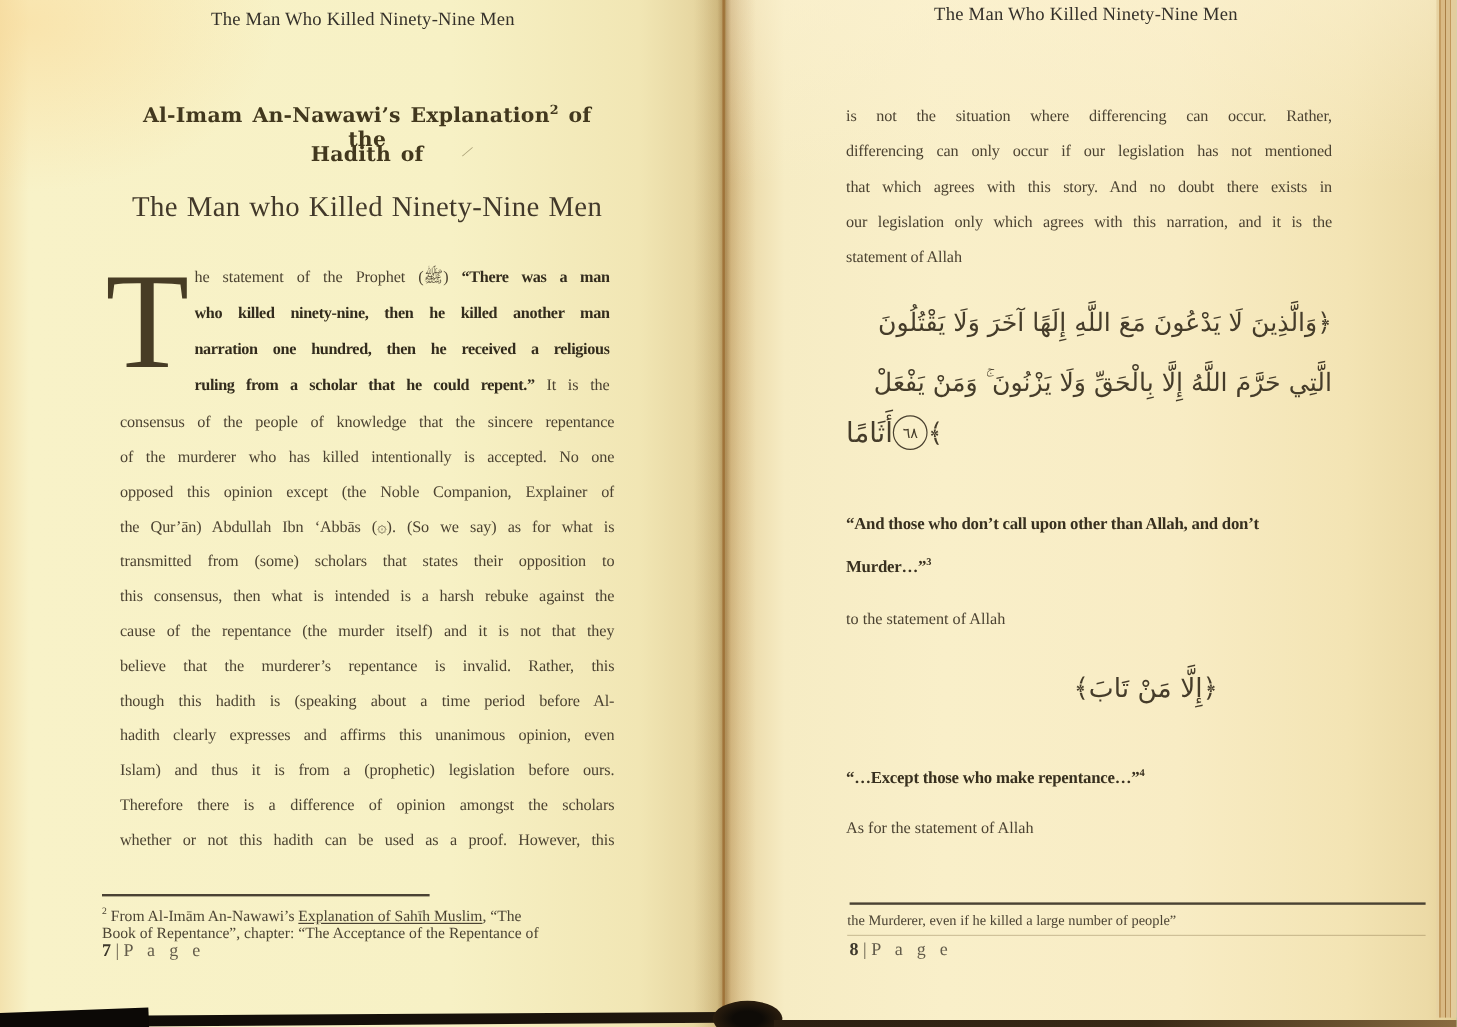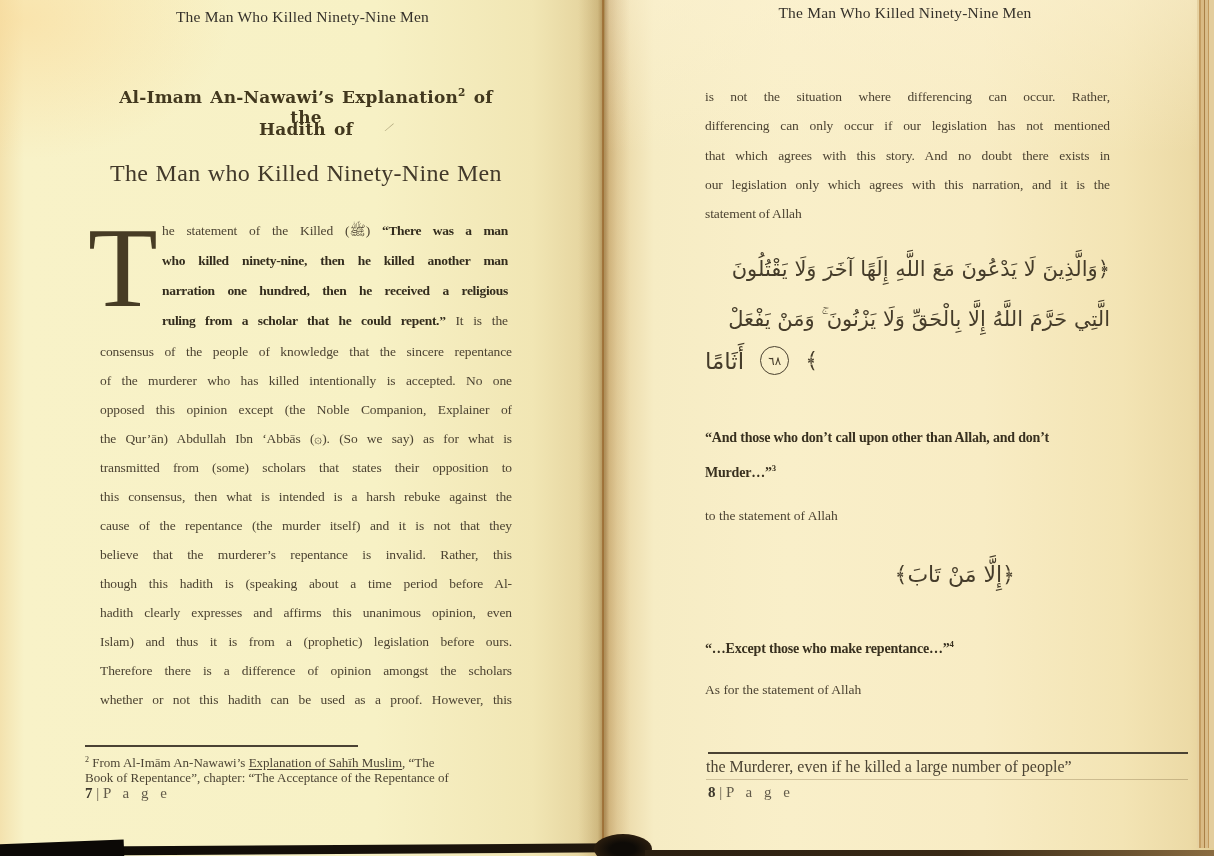--- a/index.html
+++ b/index.html
@@ -40,21 +40,21 @@
   .dropcap{position:absolute;font-size:114px;line-height:84px;color:#473c25;}
   .boldtxt{font-weight:bold;color:#332c1d;letter-spacing:-.3px;}
   .fnrule{position:absolute;height:2px;background:#4a4233;}
   .fn{position:absolute;font-size:13px;line-height:18.5px;color:#4c4434;}
   .fn u{text-decoration:underline;text-underline-offset:2px;}
   .pageno{position:absolute;font-size:15px;color:#635c4b;}
   .pageno b{color:#3d382c;}
   .pageno .plabel{letter-spacing:4px;}
   .ar{position:absolute;direction:rtl;font-family:"DejaVu Sans",sans-serif;
       font-size:21px;color:#453c2a;height:46px;line-height:46px;overflow:hidden;text-align:right;}
-  .ar3{position:absolute;display:flex;align-items:center;gap:16px;font-family:"DejaVu Sans",sans-serif;color:#453c2a;}
+  .ar3{position:absolute;display:flex;align-items:center;gap:0;font-family:"DejaVu Sans",sans-serif;color:#453c2a;}
   .vnum{display:flex;align-items:center;justify-content:center;width:27px;height:27px;
         border:1.6px solid #4a4130;border-radius:50%;font-size:12px;}
   .orn{font-size:22px;}
   .btr{position:absolute;font-weight:bold;font-size:14px;color:#38301f;letter-spacing:-.2px;}
   .plain{position:absolute;font-size:13.5px;color:#4c4332;}
   .faint{position:absolute;color:rgba(100,88,50,.55);font-size:14px;transform:rotate(14deg);}
   .ghostline{position:absolute;height:1px;background:rgba(120,100,60,.32);}
   sup{font-size:.62em;vertical-align:super;}
 </style>
 </head>
@@ -78,21 +78,21 @@
     <span>Al-Imam An-Nawawi’s Explanation</span><sup>2</sup><span> of the</span>
   </div>
   <div class="fathead" style="position:absolute;left:100px;top:119px;width:412px;">Hadith of</div>
   <div class="faint" style="left:388px;top:120px;">∕</div>
 
   <div class="title" style="left:100px;top:160px;width:412px;">The Man who Killed Ninety-Nine Men</div>
 
   <div class="dropcap" style="left:88px;top:226px;">T</div>
 
   <div style="position:absolute;left:162px;top:216px;width:346px;">
-    <div class="ln" style="line-height:30px;height:30px;"><span>he statement of the Killed (ﷺ)  </span><span class="boldtxt">“There was a man</span></div>
+    <div class="ln" style="line-height:30px;height:30px;"><span>he statement of the Prophet (ﷺ)  </span><span class="boldtxt">“There was a man</span></div>
     <div class="ln boldtxt" style="line-height:30px;height:30px;">who killed ninety-nine, then he killed another man</div>
     <div class="ln boldtxt" style="line-height:30px;height:30px;">narration one hundred, then he received a religious</div>
     <div class="ln" style="line-height:30px;height:30px;"><span class="boldtxt">ruling from a scholar that he could repent.”</span><span> It is the</span></div>
   </div>
 
   <div style="position:absolute;left:100px;top:337px;width:412px;">
     <div class="ln">consensus of the people of knowledge that the sincere repentance</div>
     <div class="ln">of the murderer who has killed intentionally is accepted. No one</div>
     <div class="ln">opposed this opinion except (the Noble Companion, Explainer of</div>
     <div class="ln">the Qur’ān) Abdullah Ibn ‘Abbās (۞). (So we say) as for what is</div>
@@ -146,21 +146,21 @@
 
   <div class="ar" style="left:705px;top:552px;width:310px;font-size:22px;" dir="rtl">﴿إِلَّا مَنْ تَابَ﴾</div>
 
   <div class="btr" style="left:705px;top:639px;width:405px;">
     <span>“…Except those who make repentance…”</span><sup>4</sup>
   </div>
 
   <div class="plain" style="left:705px;top:682px;">As for the statement of Allah</div>
 
   <div class="fnrule" style="left:708px;top:752px;width:480px;"></div>
-  <div class="fn" style="left:706px;top:758px;width:482px;font-size:16px;">the Murderer, even if he killed a large number of people”</div>
+  <div class="fn" style="left:706px;top:758px;width:482px;font-size:12px;">the Murderer, even if he killed a large number of people”</div>
   <div class="ghostline" style="left:706px;top:779px;width:482px;"></div>
 
   <div class="pageno" style="left:708px;top:784px;">
     <b>8</b>
     <span>|</span>
     <span class="plabel">P a g e</span>
   </div>
 
 </div>
 

